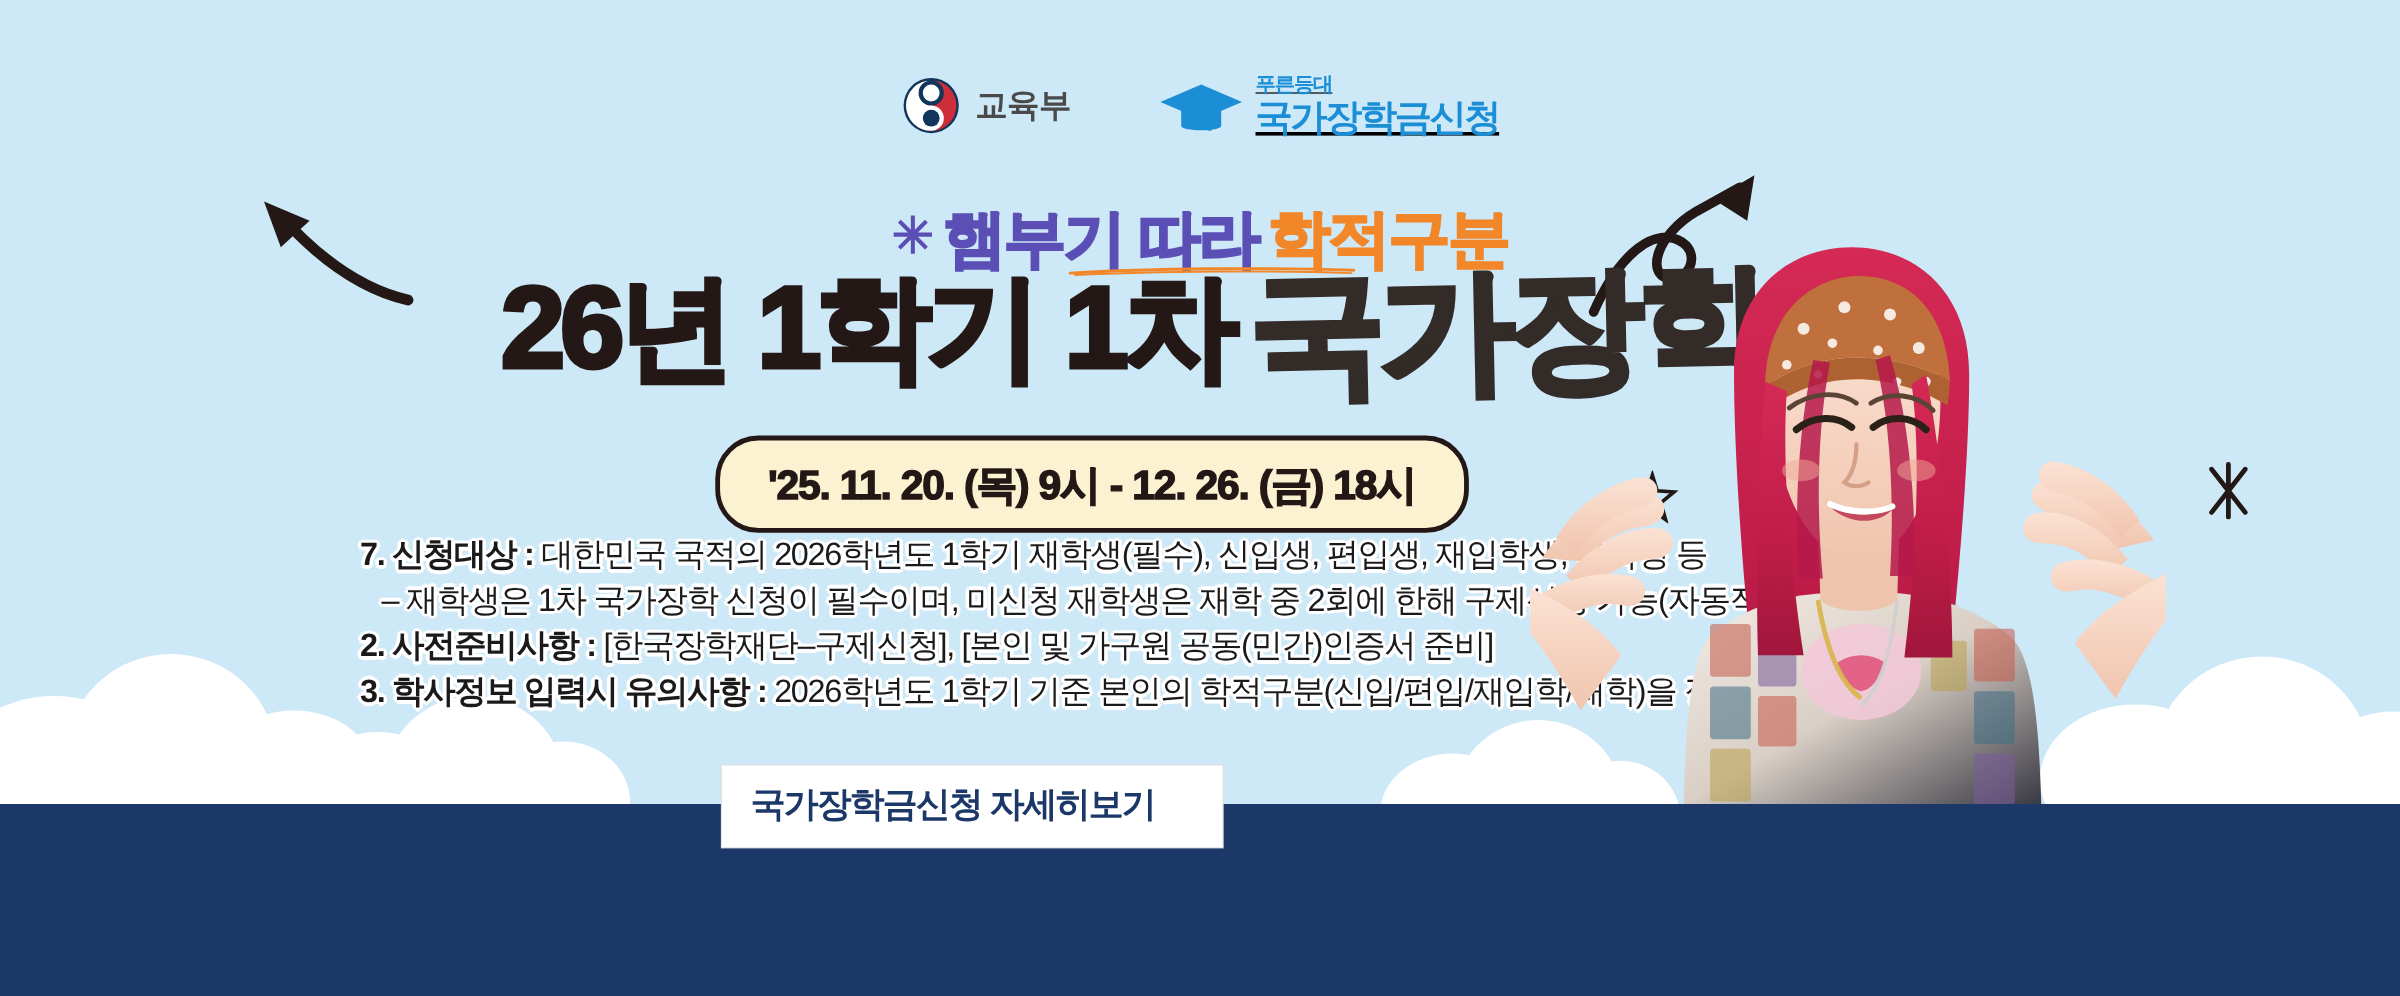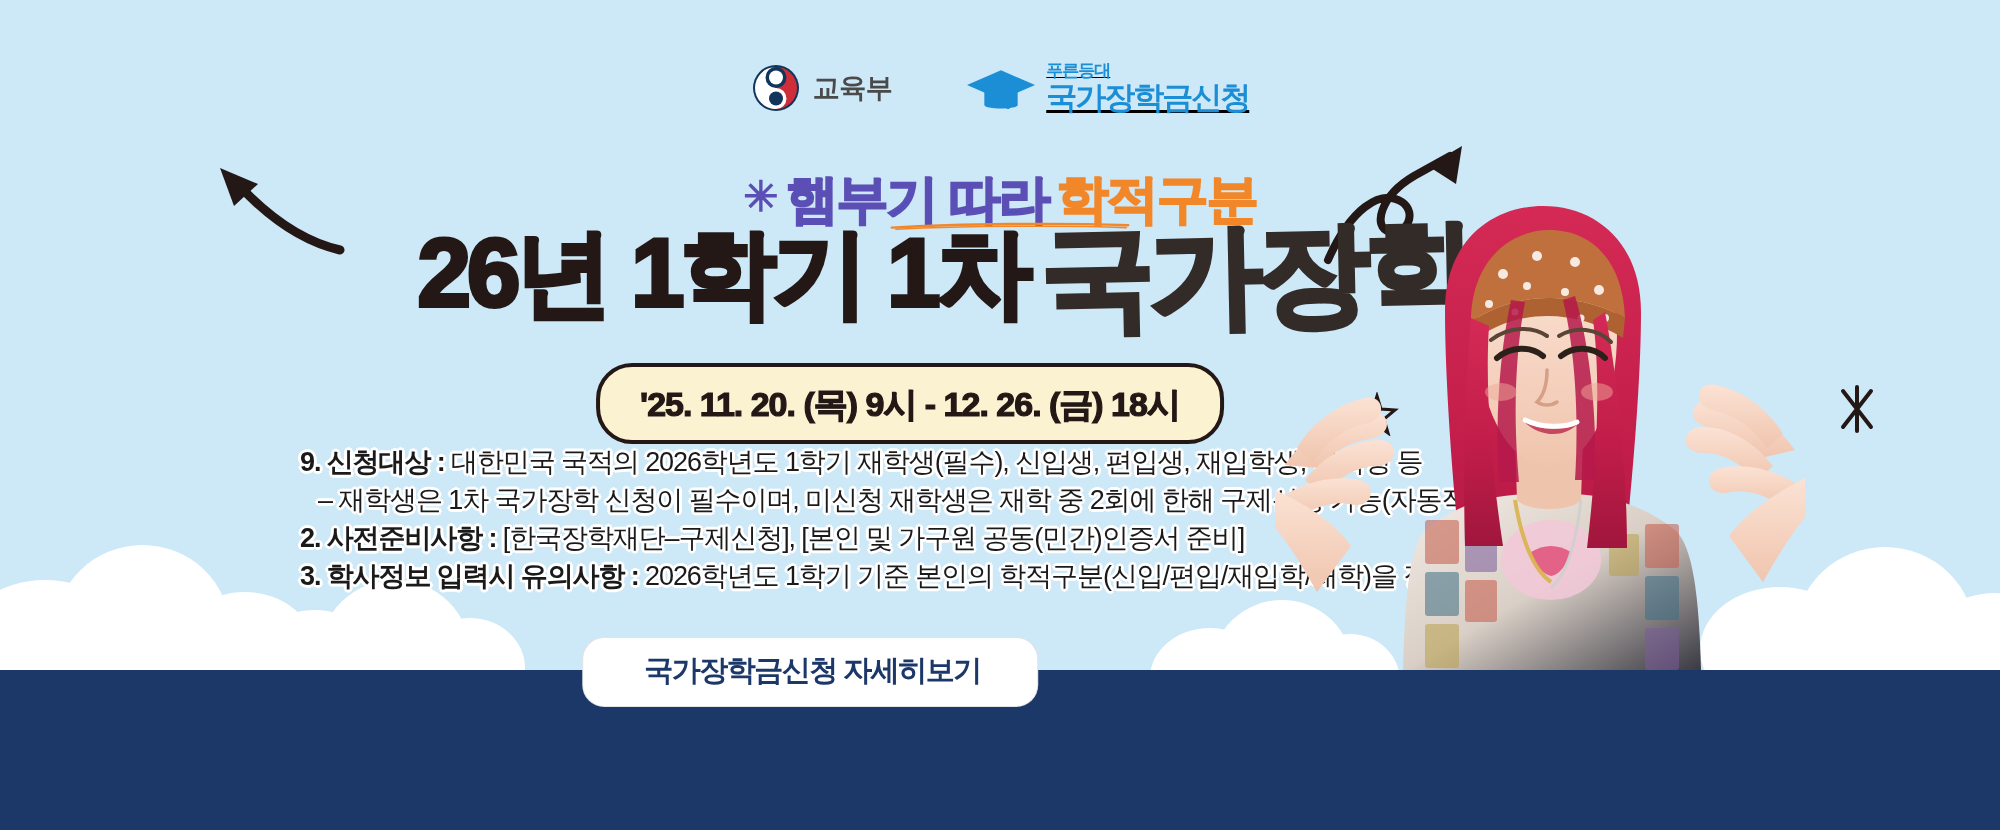--- a/index.html
+++ b/index.html
@@ -176,25 +176,24 @@
   .bline.indent { padding-left: 18px; }
   .bline b { font-weight: 700; }
 
   
   .cta {
     position: absolute;
     top: 638px;
     left: 50%;
     transform: translateX(-50%) translateX(-190px);
     background: #ffffff;
-    padding: 13px 56px 15px 61px;
+    padding: 13px 56px 15px 24px;
     white-space: nowrap;
     box-shadow: 0 0 0 1px #e3e3e3;
     cursor: pointer;
-    border-radius: 21px;
   }
   .cta-text {
     font-size: 29px;
     font-weight: 700;
     color: #1b3868;
     letter-spacing: -1.5px;
   }
 
   
   .deco { position: absolute; pointer-events: none; }
@@ -298,21 +297,21 @@
   <div class="headline">
     <span class="part-a">26년 1학기 1차</span><span class="part-b">국가장학금</span>
   </div>
 
   <div class="date-badge">
     <span class="date-badge-text">'25. 11. 20. (목) 9시 - 12. 26. (금) 18시</span>
   </div>
 
   <div class="body-lines">
     <div class="bline">
-      <b>9. 신청대상 :</b><span> 대한민국 국적의 2026학년도 1학기 재학생(필수), 신입생, 편입생, 재입학생, 복학생 등</span>
+      <b>7. 신청대상 :</b><span> 대한민국 국적의 2026학년도 1학기 재학생(필수), 신입생, 편입생, 재입학생, 복학생 등</span>
     </div>
     <div class="bline indent">
       <b></b><span>– 재학생은 1차 국가장학 신청이 필수이며, 미신청 재학생은 재학 중 2회에 한해 구제신청 가능(자동적용)</span>
     </div>
     <div class="bline">
       <b>2. 사전준비사항 :</b><span> [한국장학재단–구제신청], [본인 및 가구원 공동(민간)인증서 준비]</span>
     </div>
     <div class="bline">
       <b>3. 학사정보 입력시 유의사항 :</b><span> 2026학년도 1학기 기준 본인의 학적구분(신입/편입/재입학/재학)을 정확하게 선택</span>
     </div>

